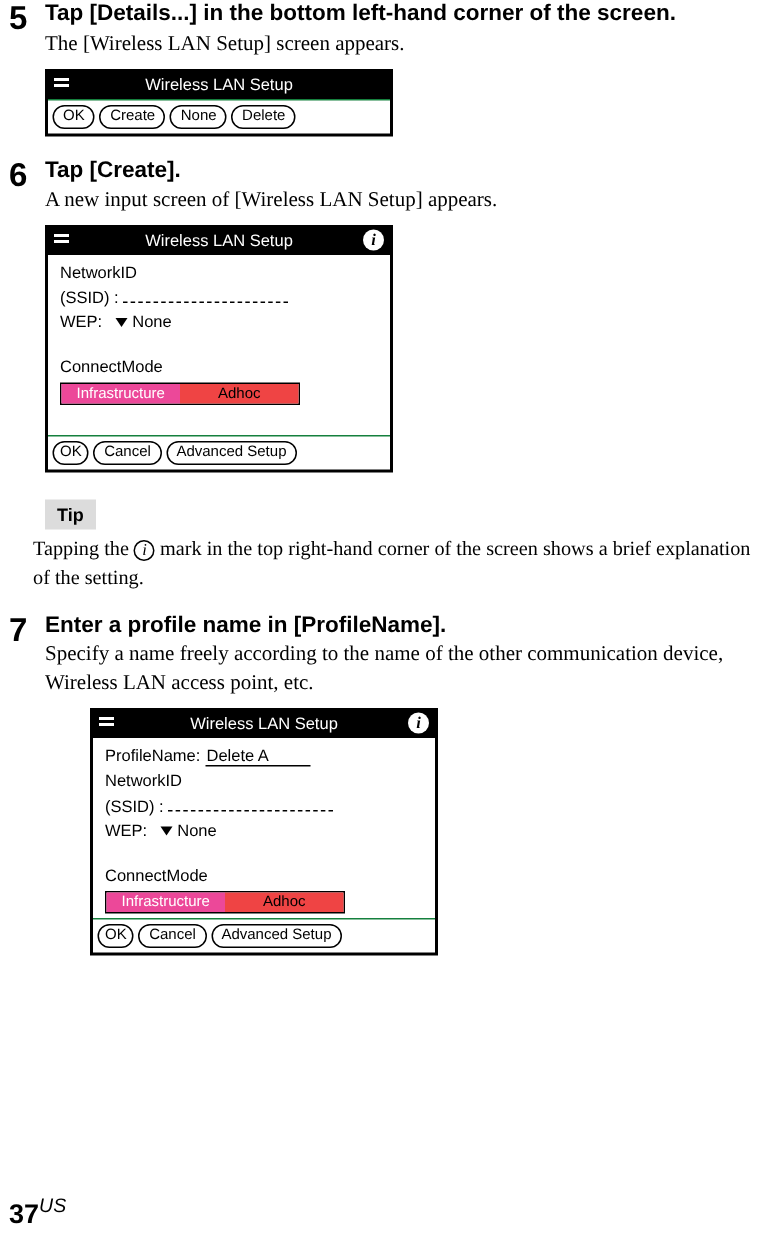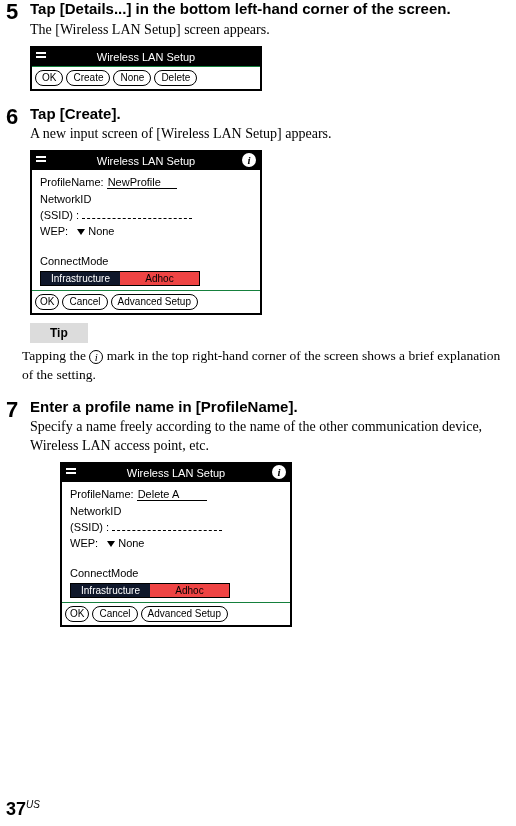--- a/index.html
+++ b/index.html
@@ -38,23 +38,23 @@
   .step-body {
     font-size: 14px;
     line-height: 1.35;
   }
   .tip-badge {
     display: inline-block;
     background: #dcdcdc;
     font-family: Arial, Helvetica, sans-serif;
     font-weight: bold;
     font-size: 12px;
-    padding: 3px 20px;
+    padding: 3px 8px;
     margin-left: 30px;
-    margin-top: 8px;
+    margin-top: 18px;
     margin-bottom: 4px;
   }
   .tip-text {
     font-size: 13.5px;
     line-height: 1.35;
     margin-left: 22px;
     padding-right: 2px;
   }
   
   .device {
@@ -148,35 +148,35 @@
   }
   .toggle-opt {
     flex: 1;
     text-align: center;
     font-size: 10px;
     padding: 1px 0;
     background: #ef4444;
     color: #000;
   }
   .toggle-opt.active {
-    background: #0f172a;
+    background: #ec4899;
     color: #fff;
   }
   .page-footer {
     position: absolute;
     left: 6px;
     bottom: 6px;
     font-family: Arial, Helvetica, sans-serif;
     font-weight: bold;
     font-size: 18px;
   }
   .page-footer .suffix {
     font-weight: normal;
     font-style: italic;
-    font-size: 10px;
+    font-size: 13px;
     vertical-align: super;
   }
   .info-inline {
     display: inline-block;
     width: 14px; height: 14px;
     border: 1px solid #000;
     border-radius: 50%;
     font-style: italic;
     font-family: Georgia, serif;
     font-size: 11px;
@@ -226,24 +226,20 @@
   <div class="device">
     <div class="titlebar">
       <svg class="left-icon" viewBox="0 0 10 10">
           <rect x="0" y="1" width="10" height="2" fill="#fff"></rect>
           <rect x="0" y="5" width="10" height="2" fill="#fff"></rect>
         </svg>
       <span>Wireless LAN Setup</span>
       <span class="info-icon">i</span>
     </div>
     <div class="dev-body">
-      <div class="dev-row">
-        <span>ProfileName:</span>
-        <span class="underline-field">NewProfile</span>
-      </div>
       <div class="dev-row">NetworkID</div>
       <div class="dev-row">
         <span>(SSID) :</span>
         <span class="dashed-field"></span>
       </div>
       <div class="dev-row" style="margin-top:4px">
         <span>WEP:</span>
         <span style="margin-left:6px"><span class="drop-arrow"></span><span>None</span></span>
       </div>
       <div style="height:14px"></div>

